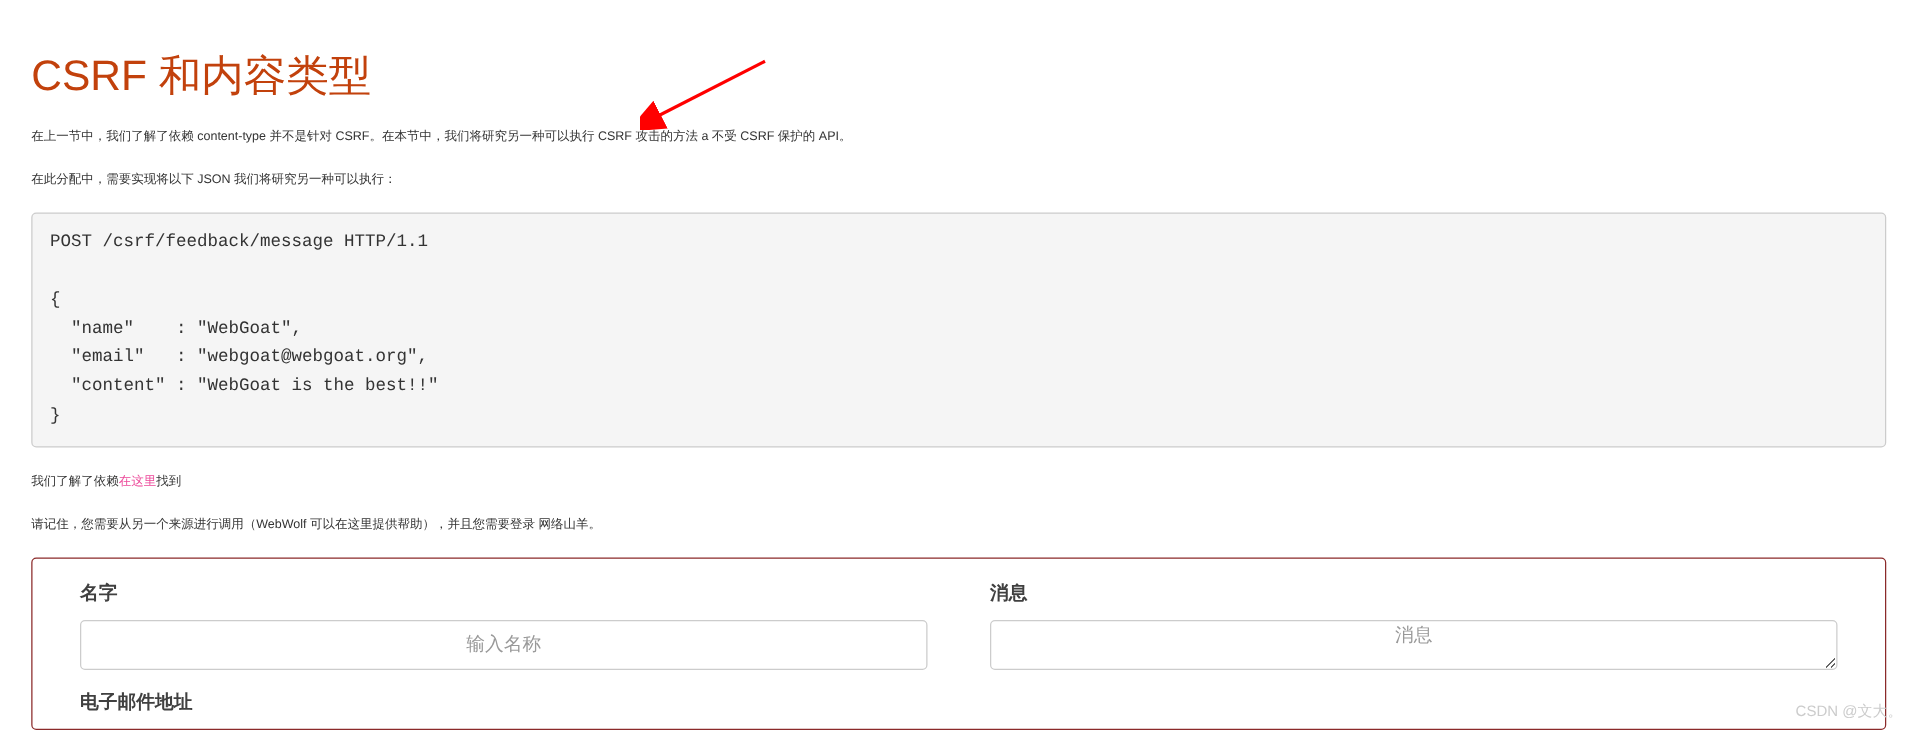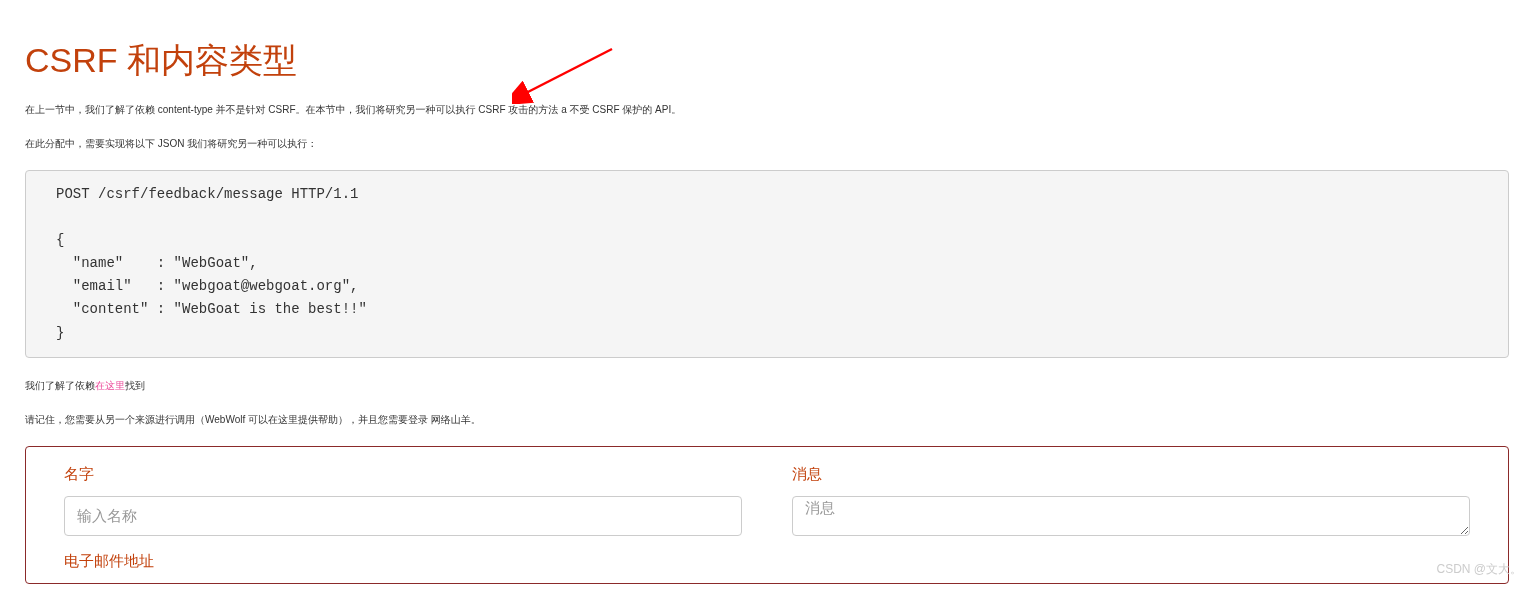--- a/index.html
+++ b/index.html
@@ -25,21 +25,21 @@
       line-height: 1.6;
     }
     a.link {
       color: #ec4899;
       text-decoration: none;
     }
     pre.code-block {
       background: #f5f5f5;
       border: 1px solid #ccc;
       border-radius: 4px;
-      padding: 12px 30px;
+      padding: 12px 14px;
       font-family: Menlo, Monaco, Consolas, "Courier New", monospace;
       font-size: 14px;
       line-height: 1.65;
       color: #333;
       white-space: pre;
       overflow-x: auto;
       margin-bottom: 20px;
     }
     .form-panel {
       border: 1px solid #8b2a2a;
@@ -47,35 +47,36 @@
       padding: 18px 0 0 0;
       margin-top: 6px;
     }
     .form-row { display: flex; }
     .form-col {
       flex: 1;
       padding: 0 25px 0 38px;
     }
     .form-col.right { padding: 0 38px 0 25px; }
     .form-label {
-      font-weight: 400;
+      font-weight: 700;
       font-size: 15px;
       margin-bottom: 12px;
       display: block;
-      color: #c2410c;
+      color: #404040;
     }
     .form-input, .form-textarea {
       width: 100%;
       border: 1px solid #ccc;
       border-radius: 4px;
       padding: 2px 12px;
       font-size: 15px;
       color: #555;
       font-family: inherit;
       background: #fff;
+      text-align: center;
     }
     .form-input { height: 40px; margin-bottom: 16px; }
     .form-textarea { height: 40px; resize: vertical; }
     .form-input::placeholder, .form-textarea::placeholder { color: #999; }
     .arrow {
       position: absolute;
       left: 512px;
       top: 44px;
       pointer-events: none;
     }

